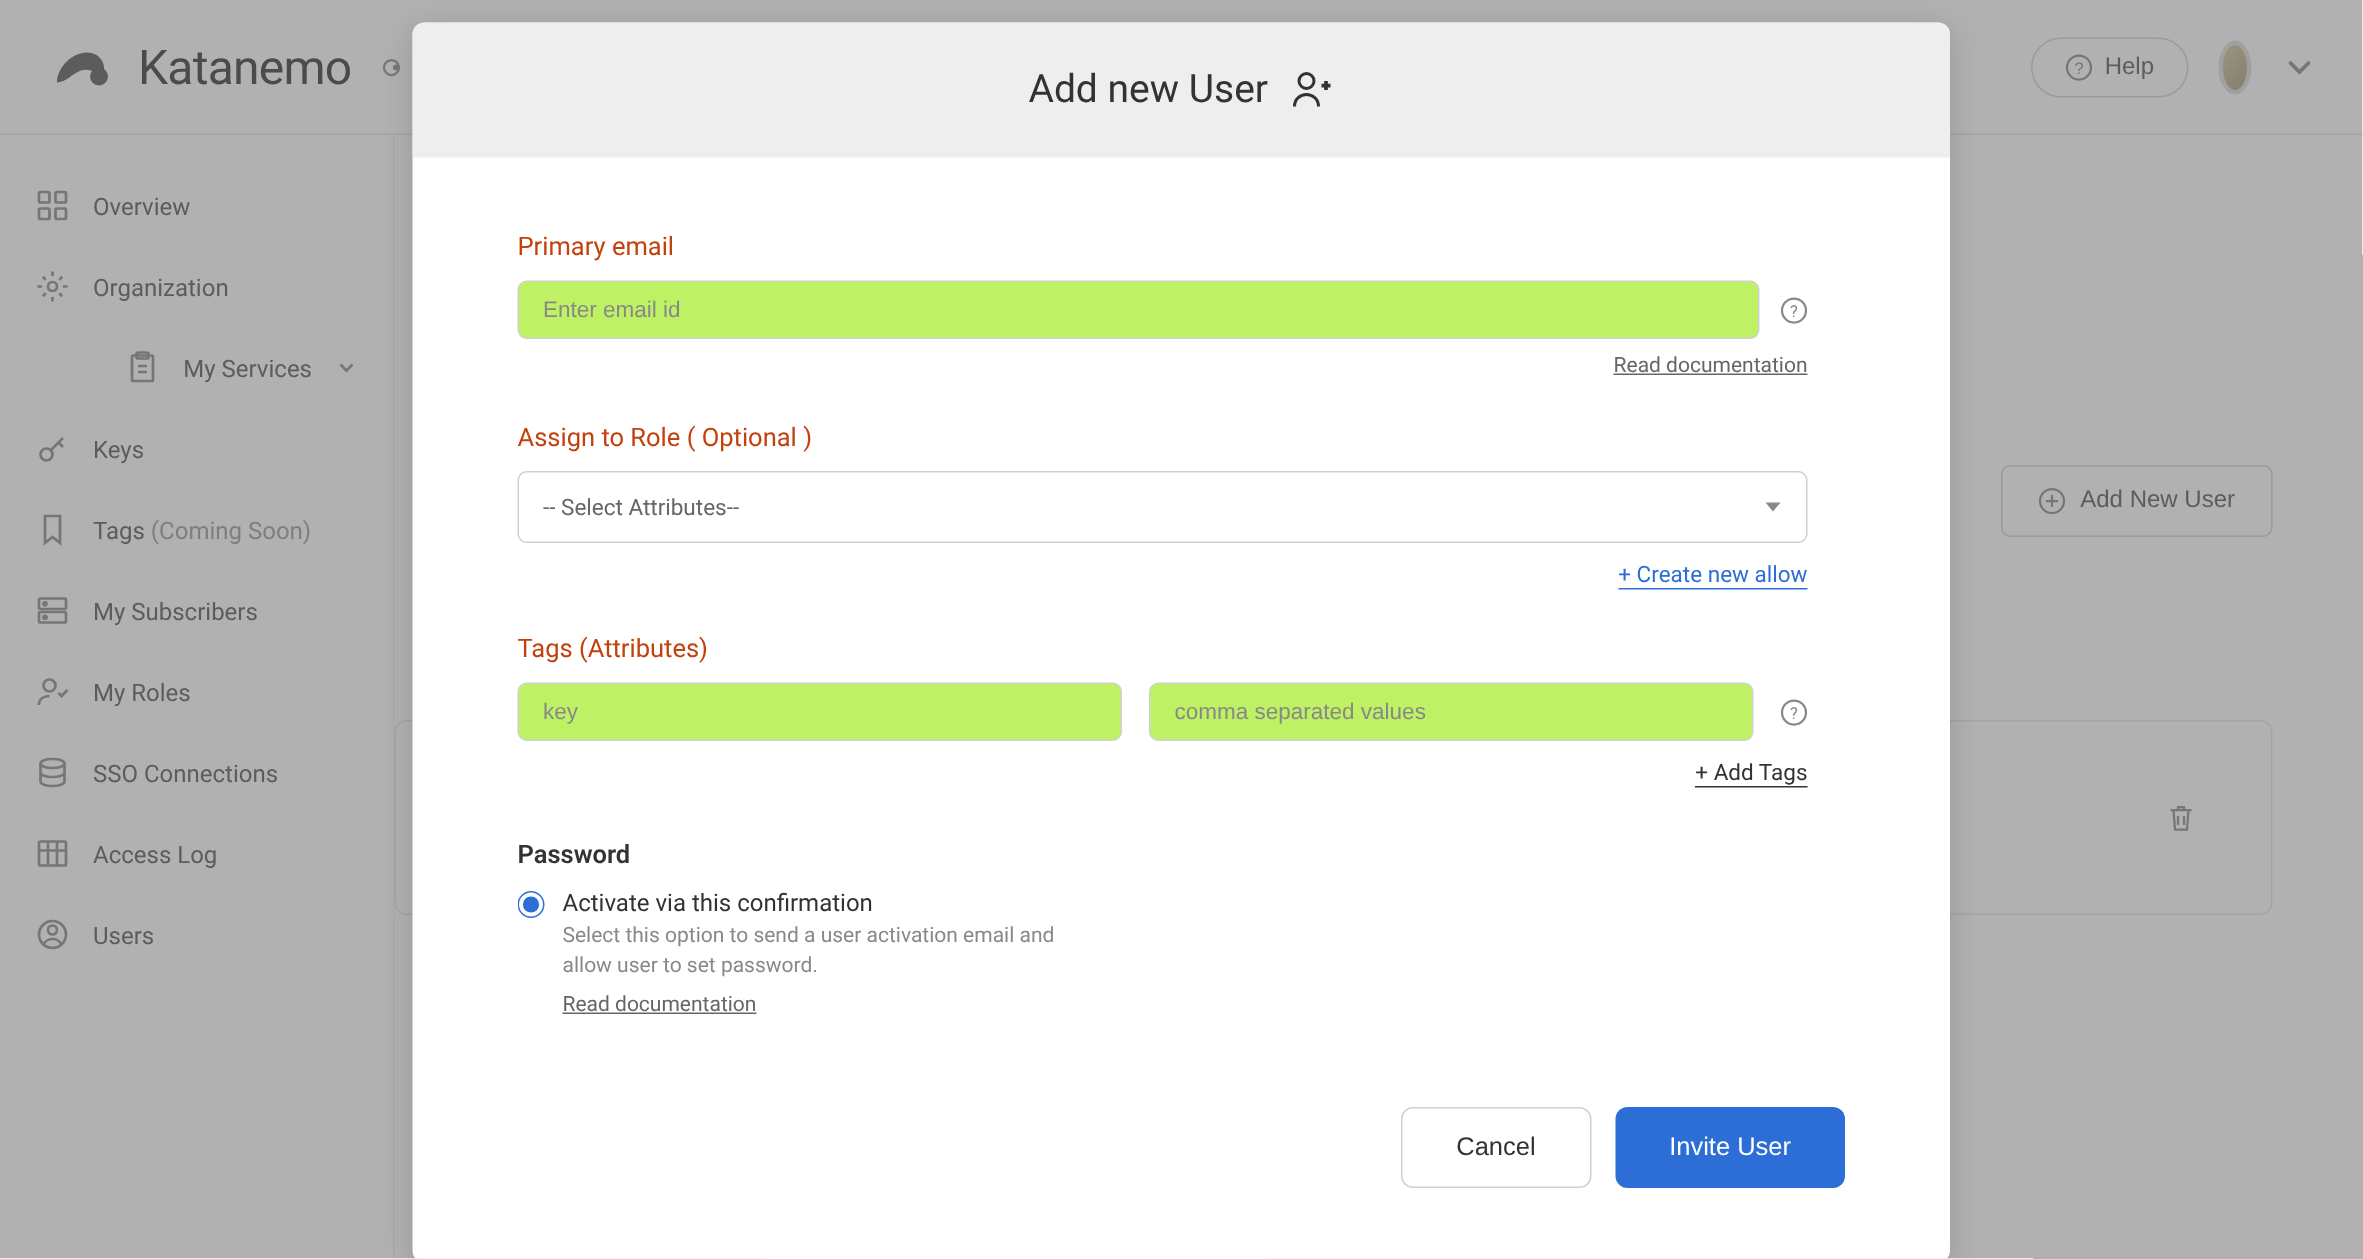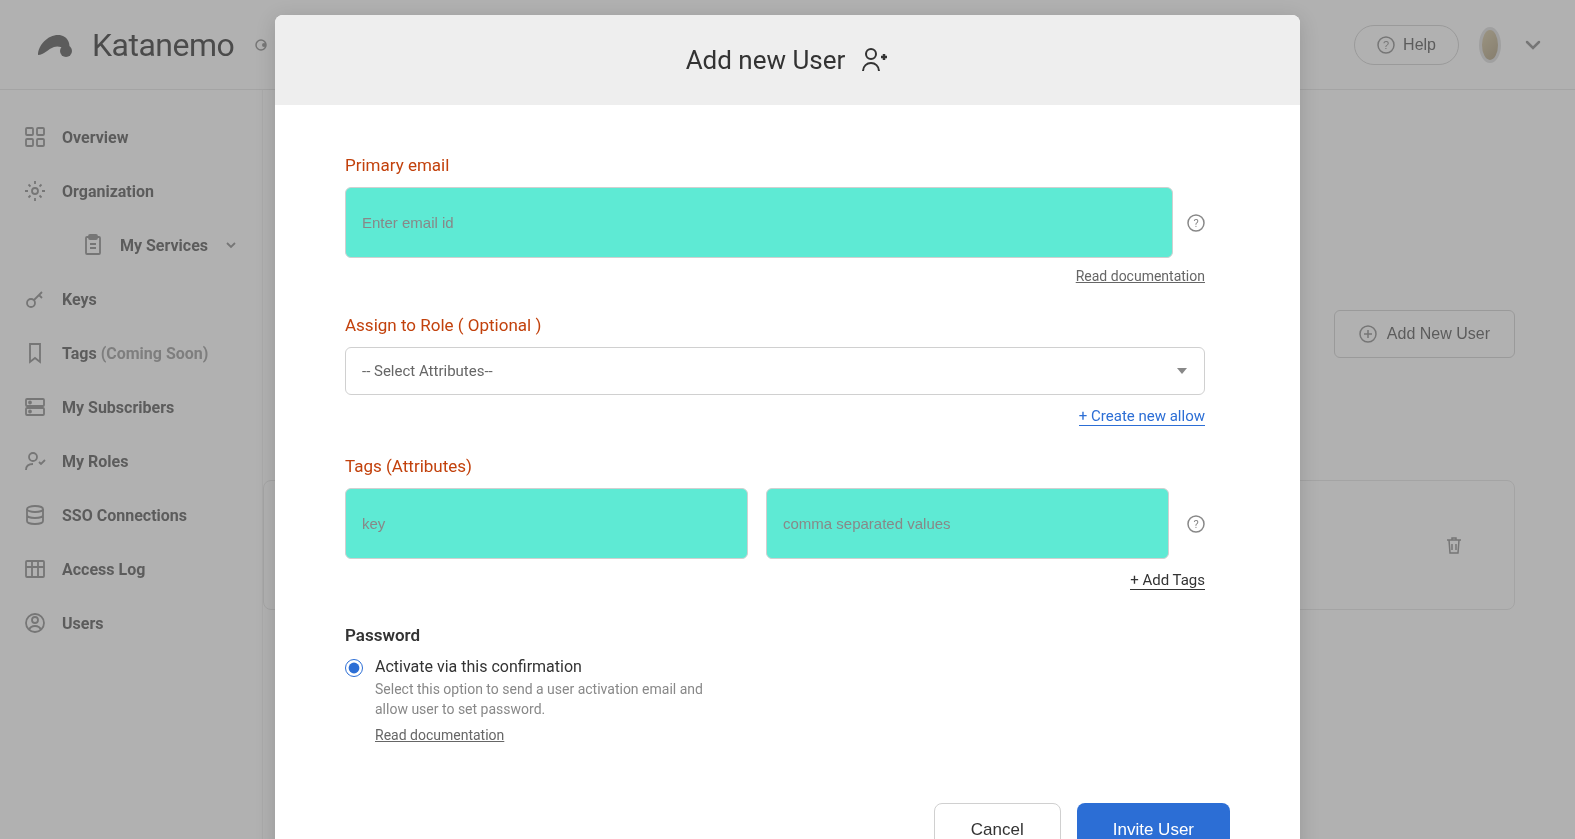--- a/index.html
+++ b/index.html
@@ -90,21 +90,20 @@
     }
     
     .sidebar-item {
       display: flex;
       align-items: center;
       gap: 16px;
       padding: 16px 24px;
       color: #555;
       font-size: 16px;
       cursor: pointer;
-      font-weight: bold;
     }
     
     .sidebar-item .icon {
       width: 22px;
       height: 22px;
       flex-shrink: 0;
       color: #888;
     }
     
     .sidebar-item.has-chevron {
@@ -220,26 +219,26 @@
     }
     
     .input-with-help {
       display: flex;
       align-items: center;
       gap: 14px;
     }
     
     .form-input {
       width: 100%;
-      padding: 26px 16px;
+      padding: 10px 16px;
       border: 1px solid #d0d0d0;
       border-radius: 6px;
       font-size: 15px;
       color: #333;
-      background: #5eead4;
+      background: #bef264;
     }
     
     .form-input::placeholder {
       color: #888;
     }
     
     .form-select {
       width: 100%;
       padding: 14px 16px;
       border: 1px solid #d0d0d0;

